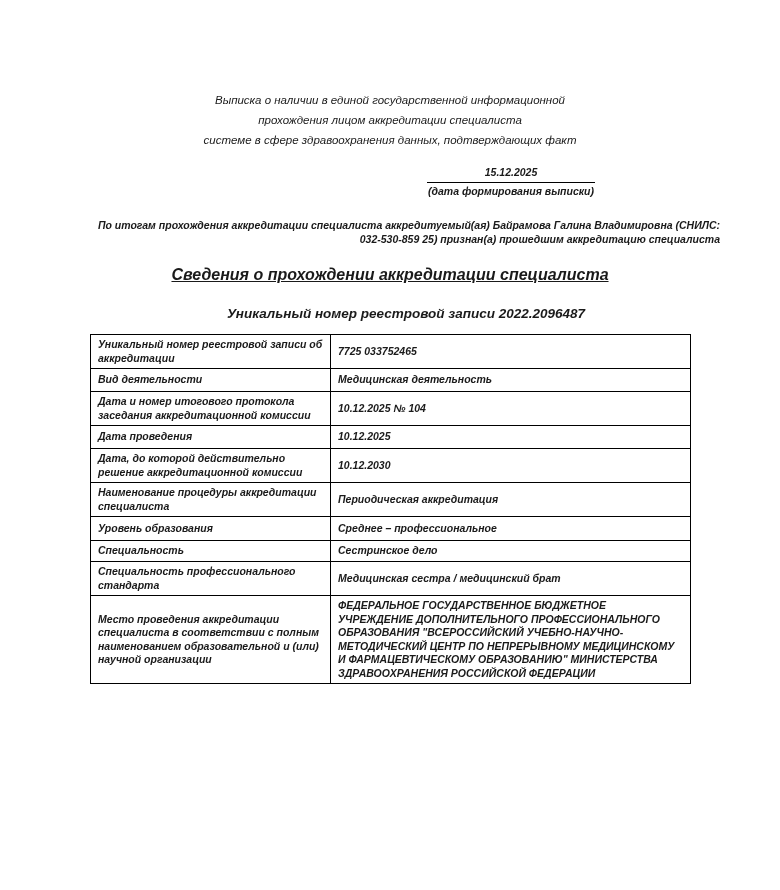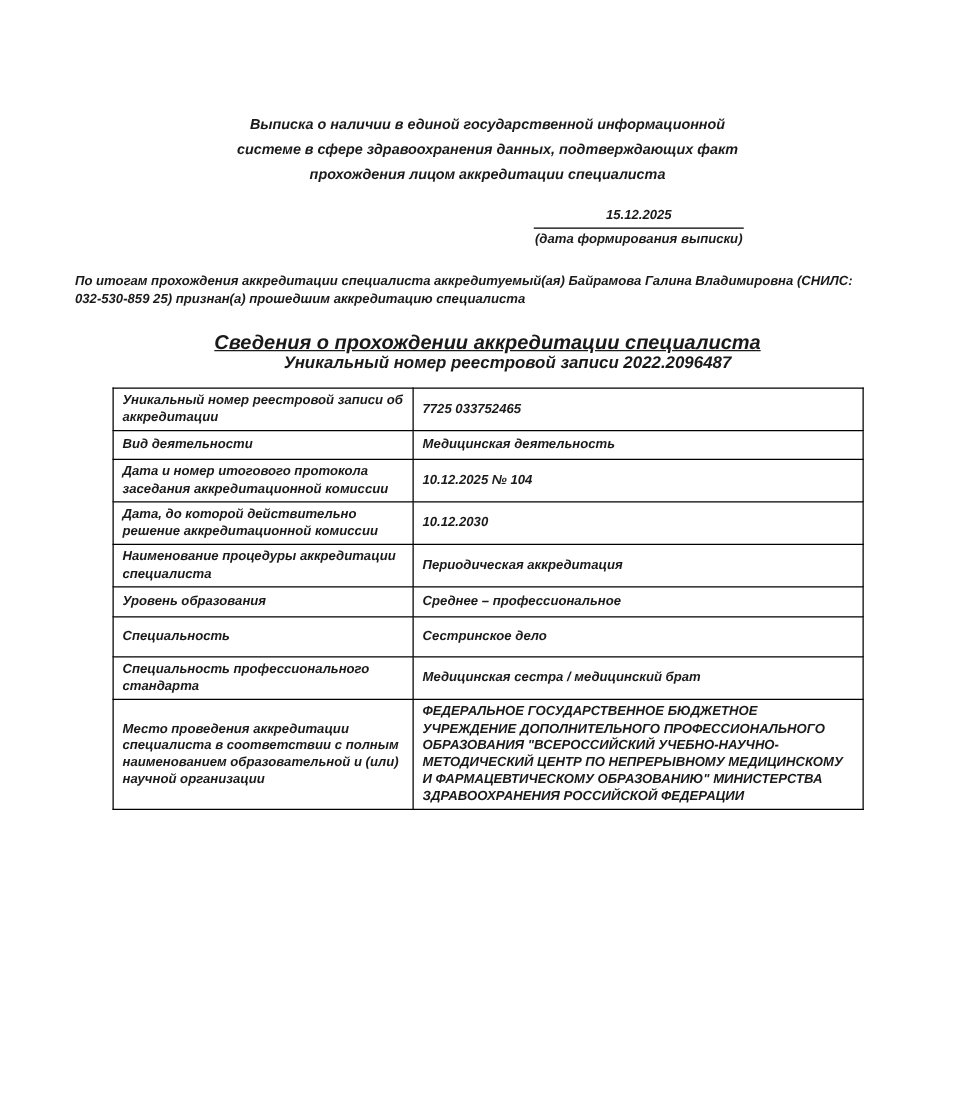--- a/index.html
+++ b/index.html
@@ -24,21 +24,21 @@
     position: relative;
   }
   .line { display: block; }
 
   .title {
     margin: 90px auto 0;
     width: 560px;
     font-size: 11.5px;
     line-height: 20px;
     text-align: center;
-    font-weight: bold;
+    font-weight: normal;
     font-style: italic;
   }
 
   .date-block {
     width: 168px;
     margin: 16px 0 0 427px;
     text-align: center;
     font-size: 10.5px;
     line-height: 13px;
   }
@@ -49,33 +49,33 @@
   }
   .date-caption {
     padding-top: 2px;
   }
 
   .intro {
     margin: 20px auto 0;
     width: 660px;
     font-size: 10.5px;
     line-height: 14px;
-    text-align: left;
+    text-align: right;
   }
 
   .section-heading {
     margin-top: 22px;
     font-size: 16px;
     line-height: 13px;
     text-align: center;
     text-decoration: underline;
   }
 
   .registry-number {
-    margin-top: 1px;
+    margin-top: 25px;
     font-size: 13.5px;
     line-height: 16px;
     text-align: center;
     padding-left: 32px;
   }
 
   .acc-table {
     border-collapse: collapse;
     table-layout: fixed;
     margin: 12px 0 5px 90px;
@@ -92,22 +92,22 @@
     word-wrap: break-word;
   }
 </style>
 </head>
 <body>
 
 <div class="page">
 
   <h1 class="title">
     <span class="line">Выписка о наличии в единой государственной информационной</span>
+    <span class="line">прохождения лицом аккредитации специалиста</span>
     <span class="line">системе в сфере здравоохранения данных, подтверждающих факт</span>
-    <span class="line">прохождения лицом аккредитации специалиста</span>
   </h1>
 
   <div class="date-block">
     <div class="date-value">15.12.2025</div>
     <div class="date-caption">(дата формирования выписки)</div>
   </div>
 
   <p class="intro">
     <span class="line">По итогам прохождения аккредитации специалиста аккредитуемый(ая) Байрамова Галина Владимировна (СНИЛС:</span>
     <span class="line">032-530-859 25) признан(а) прошедшим аккредитацию специалиста</span>
@@ -128,33 +128,37 @@
         <td>7725 033752465</td>
       </tr>
       <tr style="height:23px">
         <td>Вид деятельности</td>
         <td>Медицинская деятельность</td>
       </tr>
       <tr style="height:32px">
         <td>Дата и номер итогового протокола заседания аккредитационной комиссии</td>
         <td>10.12.2025 № 104</td>
       </tr>
+      <tr style="height:23px">
+        <td>Дата проведения</td>
+        <td>10.12.2025</td>
+      </tr>
       <tr style="height:32px">
         <td>Дата, до которой действительно решение аккредитационной комиссии</td>
         <td>10.12.2030</td>
       </tr>
       <tr style="height:31px">
         <td>Наименование процедуры аккредитации специалиста</td>
         <td>Периодическая аккредитация</td>
       </tr>
       <tr style="height:24px">
         <td>Уровень образования</td>
         <td>Среднее – профессиональное</td>
       </tr>
-      <tr style="height:32px">
+      <tr style="height:21px">
         <td>Специальность</td>
         <td>Сестринское дело</td>
       </tr>
       <tr style="height:34px">
         <td>Специальность профессионального стандарта</td>
         <td>Медицинская сестра / медицинский брат</td>
       </tr>
       <tr style="height:78px">
         <td>Место проведения аккредитации специалиста в соответствии с полным наименованием образовательной и (или) научной организации</td>
         <td>ФЕДЕРАЛЬНОЕ ГОСУДАРСТВЕННОЕ БЮДЖЕТНОЕ УЧРЕЖДЕНИЕ ДОПОЛНИТЕЛЬНОГО ПРОФЕССИОНАЛЬНОГО ОБРАЗОВАНИЯ "ВСЕРОССИЙСКИЙ УЧЕБНО-НАУЧНО-МЕТОДИЧЕСКИЙ ЦЕНТР ПО НЕПРЕРЫВНОМУ МЕДИЦИНСКОМУ И ФАРМАЦЕВТИЧЕСКОМУ ОБРАЗОВАНИЮ" МИНИСТЕРСТВА ЗДРАВООХРАНЕНИЯ РОССИЙСКОЙ ФЕДЕРАЦИИ</td>

